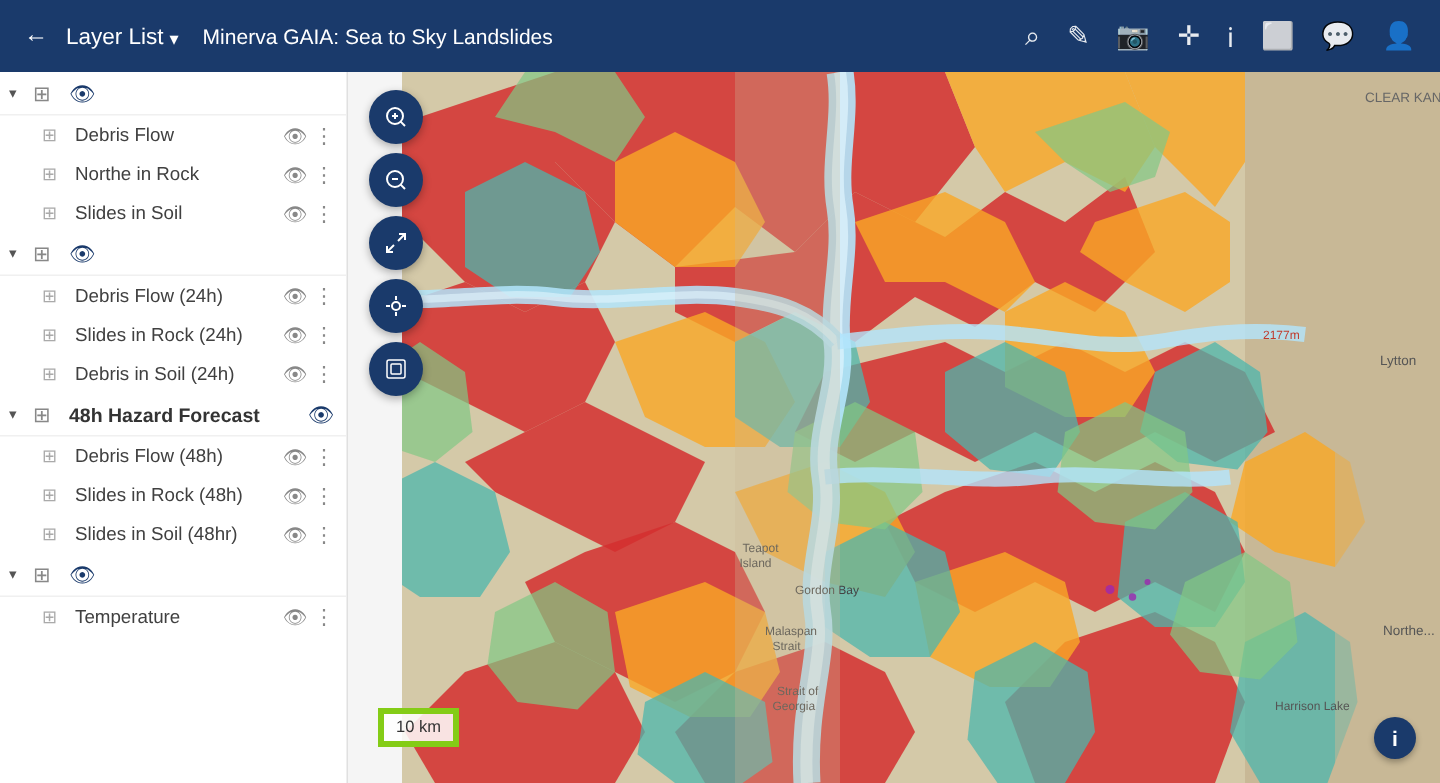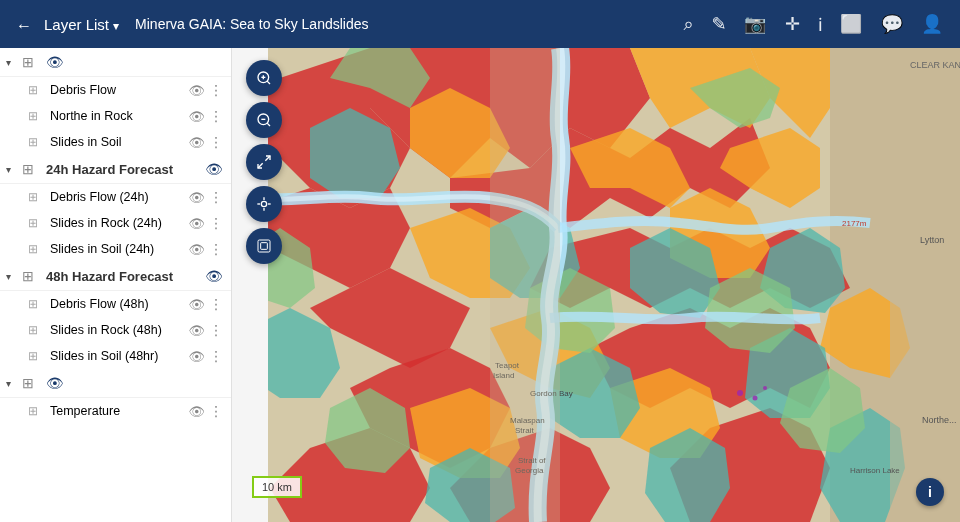--- a/index.html
+++ b/index.html
@@ -95,21 +95,21 @@
     .layer-icon {
       width: 18px;
       font-size: 12px;
       color: #aaa;
       margin-right: 4px;
       flex-shrink: 0;
     }
     .layer-label {
       flex: 1;
       font-size: 12.5px;
-      color: #000000;
+      color: #404040;
     }
     .layer-actions {
       display: flex;
       align-items: center;
       gap: 4px;
     }
     .layer-eye {
       color: #888;
       font-size: 13px;
       cursor: pointer;
@@ -153,21 +153,21 @@
     }
 
     
     .scale-bar {
       position: absolute;
       bottom: 24px;
       left: 20px;
       background: rgba(255,255,255,0.85);
       padding: 3px 8px;
       font-size: 11px;
-      border: 2px solid #84cc16;
+      border: 4px solid #84cc16;
       color: #333;
       z-index: 10;
     }
 
     
     .info-btn {
       position: absolute;
       bottom: 16px;
       right: 16px;
       width: 28px;
@@ -257,42 +257,41 @@
       <span class="layer-label">Slides in Soil</span>
       <div class="layer-actions">
         <span class="layer-eye">👁</span>
         <span class="layer-more">⋮</span>
       </div>
     </div>
 
     <div class="group-row">
       <span class="group-chevron">▾</span>
       <span class="group-icon">⊞</span>
-      <span class="group-label">24h Hazard Forecast</span>
       <span class="group-eye">👁</span>
     </div>
     <div class="layer-row">
       <span class="layer-icon">⊞</span>
       <span class="layer-label">Debris Flow (24h)</span>
       <div class="layer-actions">
         <span class="layer-eye">👁</span>
         <span class="layer-more">⋮</span>
       </div>
     </div>
     <div class="layer-row">
       <span class="layer-icon">⊞</span>
       <span class="layer-label">Slides in Rock (24h)</span>
       <div class="layer-actions">
         <span class="layer-eye">👁</span>
         <span class="layer-more">⋮</span>
       </div>
     </div>
     <div class="layer-row">
       <span class="layer-icon">⊞</span>
-      <span class="layer-label">Slides in Soil (24h)</span>
+      <span class="layer-label">Debris in Soil (24h)</span>
       <div class="layer-actions">
         <span class="layer-eye">👁</span>
         <span class="layer-more">⋮</span>
       </div>
     </div>
 
     <div class="group-row">
       <span class="group-chevron">▾</span>
       <span class="group-icon">⊞</span>
       <span class="group-label">48h Hazard Forecast</span>

